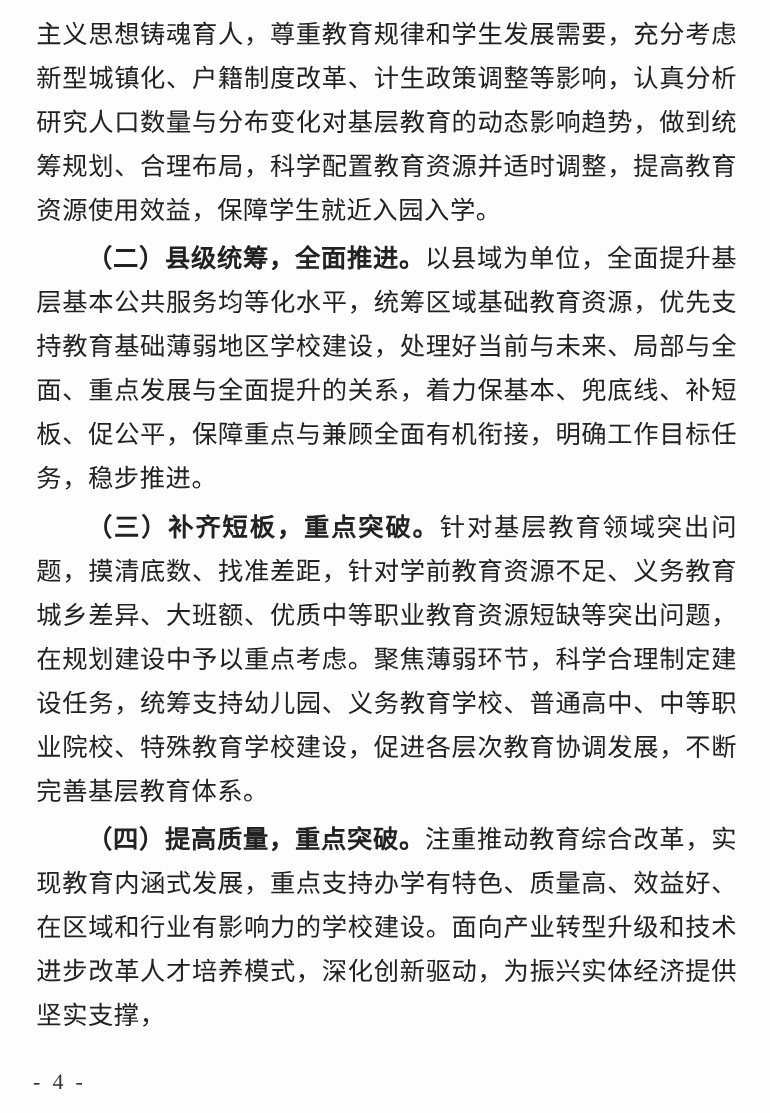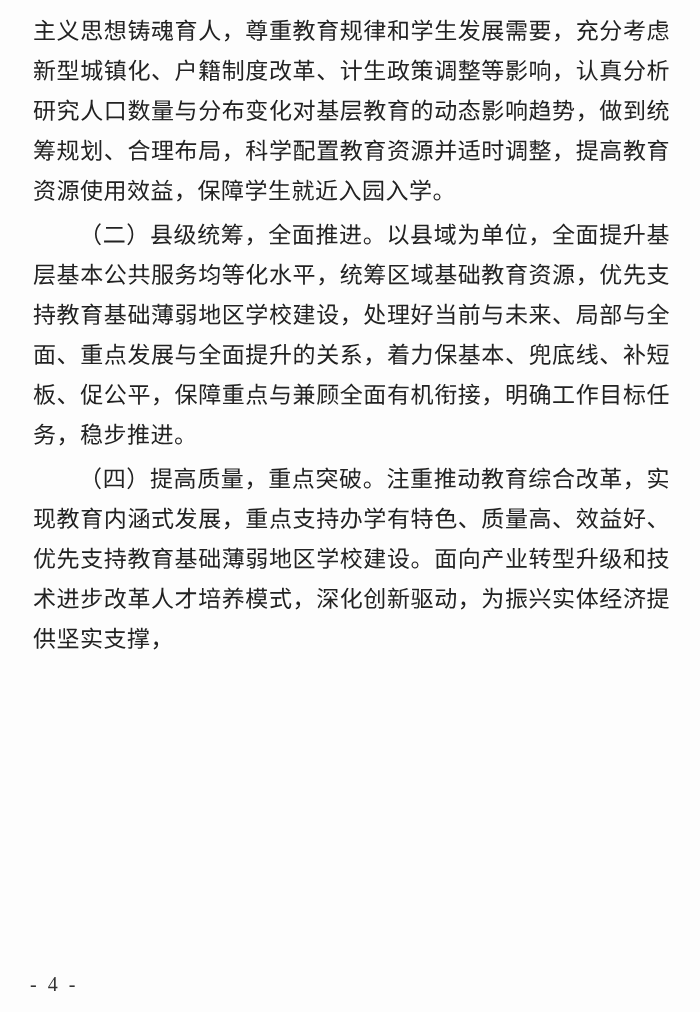--- a/index.html
+++ b/index.html
@@ -27,21 +27,21 @@
     margin: 0 0 4px 0;
     font-size: 23px;
     line-height: 40px;
     text-align: justify;
     text-justify: inter-ideograph;
     letter-spacing: 0.5px;
     word-break: break-all;
   }
   .para.indent { text-indent: 2em; }
   .para.no-indent { text-indent: 0; }
-  .para .lead { font-weight: normal; }
+  .para .lead { font-weight: bold; }
   .footer {
     position: absolute;
     left: 30px;
     bottom: 16px;
   }
   .page-number {
     font-size: 20px;
     letter-spacing: 3px;
     color: #333333;
     font-family: "Liberation Serif", "DejaVu Serif", serif;
@@ -50,21 +50,22 @@
 </head>
 <body>
 
 <div class="page">
   <div class="content">
 
     <p class="para no-indent"><span class="lead"></span><span>主义思想铸魂育人，尊重教育规律和学生发展需要，充分考虑新型城镇化、户籍制度改革、计生政策调整等影响，认真分析研究人口数量与分布变化对基层教育的动态影响趋势，做到统筹规划、合理布局，科学配置教育资源并适时调整，提高教育资源使用效益，保障学生就近入园入学。</span></p>
 
     <p class="para indent"><span class="lead">（二）县级统筹，全面推进。</span><span>以县域为单位，全面提升基层基本公共服务均等化水平，统筹区域基础教育资源，优先支持教育基础薄弱地区学校建设，处理好当前与未来、局部与全面、重点发展与全面提升的关系，着力保基本、兜底线、补短板、促公平，保障重点与兼顾全面有机衔接，明确工作目标任务，稳步推进。</span></p>
 
+    <p class="para indent"><span class="lead">（三）补齐短板，重点突破。</span><span>针对基层教育领域突出问题，摸清底数、找准差距，针对学前教育资源不足、义务教育城乡差异、大班额、优质中等职业教育资源短缺等突出问题，在规划建设中予以重点考虑。聚焦薄弱环节，科学合理制定建设任务，统筹支持幼儿园、义务教育学校、普通高中、中等职业院校、特殊教育学校建设，促进各层次教育协调发展，不断完善基层教育体系。</span></p>
 
-    <p class="para indent"><span class="lead">（四）提高质量，重点突破。</span><span>注重推动教育综合改革，实现教育内涵式发展，重点支持办学有特色、质量高、效益好、优先支持教育基础薄弱地区学校建设。面向产业转型升级和技术进步改革人才培养模式，深化创新驱动，为振兴实体经济提供坚实支撑，</span></p>
+    <p class="para indent"><span class="lead">（四）提高质量，重点突破。</span><span>注重推动教育综合改革，实现教育内涵式发展，重点支持办学有特色、质量高、效益好、在区域和行业有影响力的学校建设。面向产业转型升级和技术进步改革人才培养模式，深化创新驱动，为振兴实体经济提供坚实支撑，</span></p>
 
   </div>
 
   <div class="footer">
     <span class="page-number">- 4 -</span>
   </div>
 </div>
 
 </body></html>

